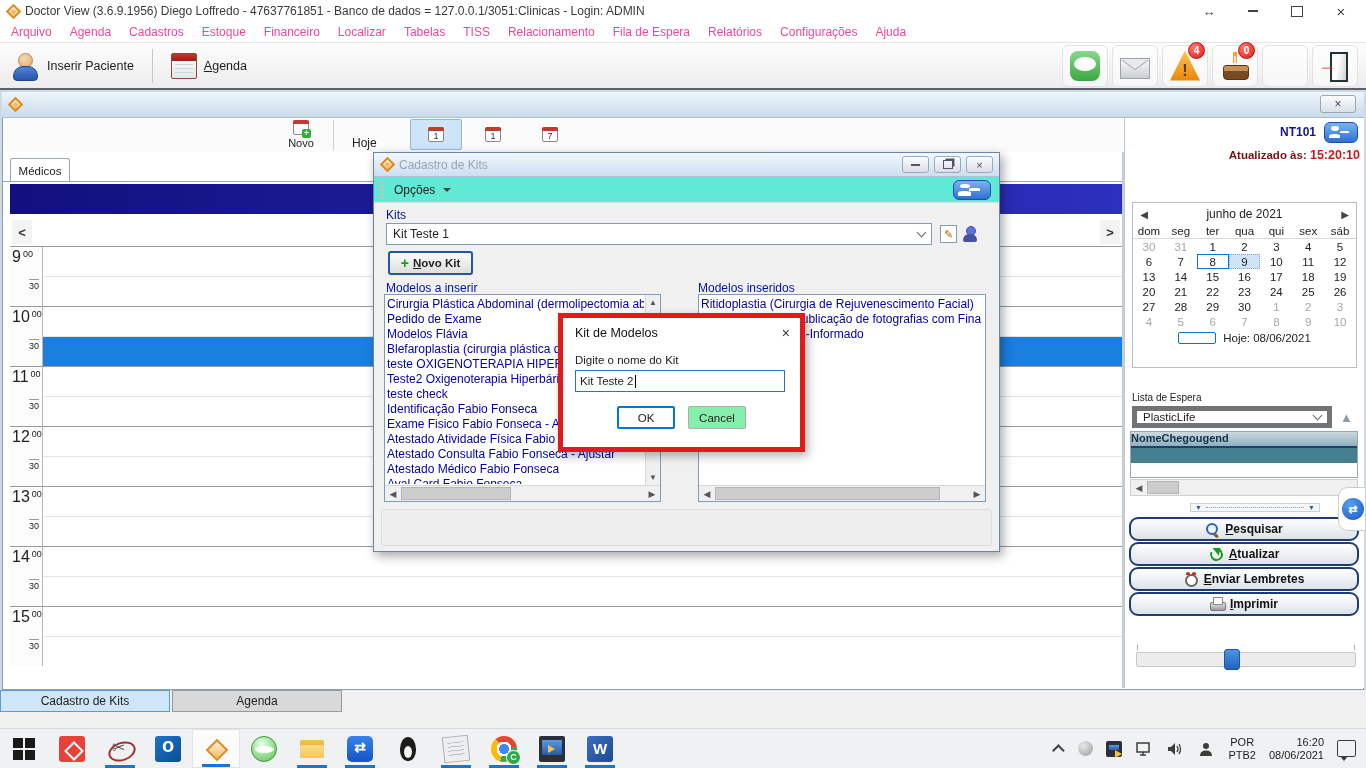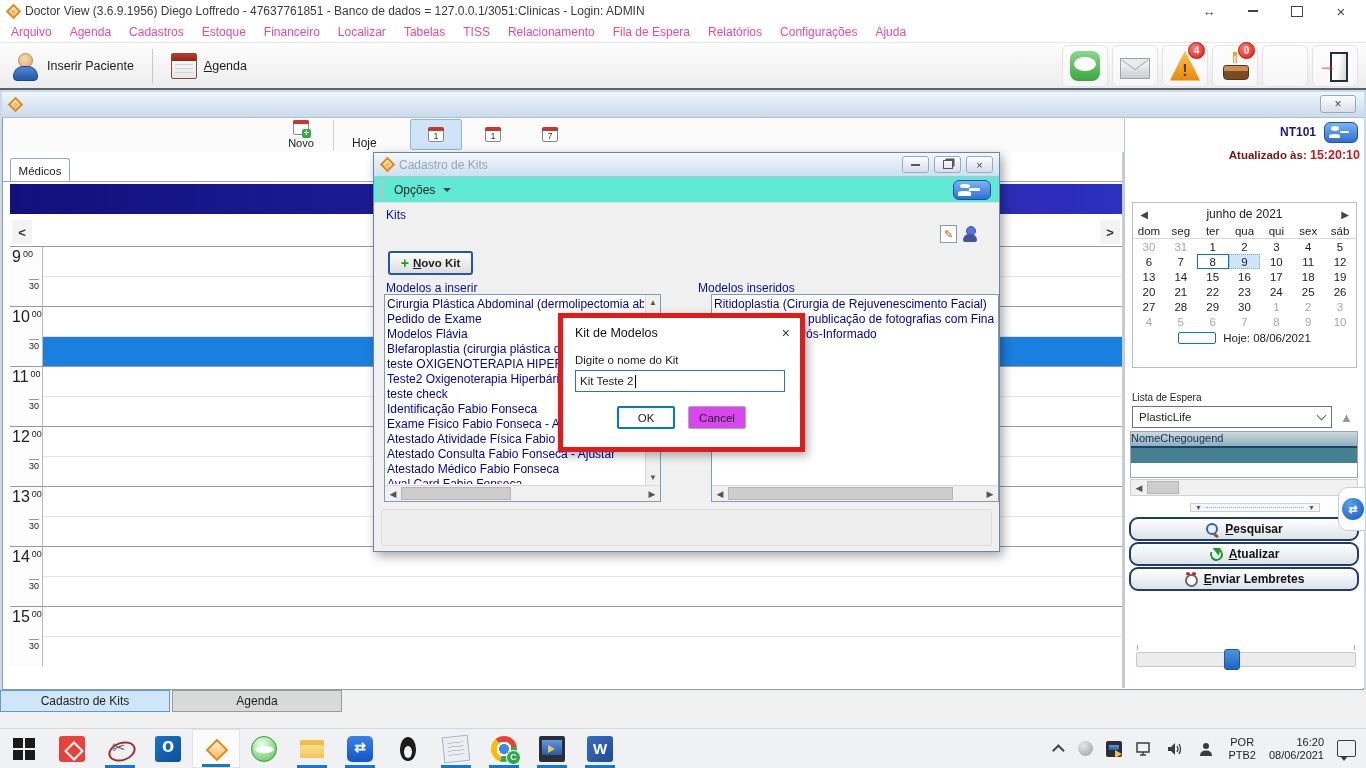--- a/index.html
+++ b/index.html
@@ -120,26 +120,26 @@
   .cal-weekdays { border-bottom:1px solid #d8d8d8; padding-bottom:1px; }
   .cal-wd { font-size:11.5px; }
   .cal-day { height:15px; line-height:15px; font-size:11.5px; border:1px solid transparent; }
   .cal-day.dim { color:#a6a6a6; }
   .cal-day.today { border:1px solid #0078d7; }
   .cal-day.sel { background:#cfe4f7; border:1px dotted #7aa8d0; }
   .cal-foot { display:flex; align-items:center; justify-content:center; gap:7px; margin-top:3px; font-size:11.5px; }
   .today-box { width:38px; height:12px; border:1px solid #0078d7; border-radius:2px; }
 
   .wl-label { left:1132px; top:392px; font-size:10px; }
-  .wl-select { left:1132px; top:406px; width:200px; height:22px; background:#fff; border:1px solid #737373; display:flex; align-items:center; padding:0 6px; font-size:11.5px; }
+  .wl-select { left:1132px; top:406px; width:200px; height:22px; background:#fff; border:5px solid #737373; display:flex; align-items:center; padding:0 6px; font-size:11.5px; }
   .combo-chev { margin-left:auto; width:7px; height:7px; border-right:1.6px solid #666; border-bottom:1.6px solid #666; transform:rotate(45deg); margin-top:-4px; }
   .collapse-arrow { left:1340px; top:410px; color:#8a9aa6; font-size:13px; }
   .wl-table { left:1130px; top:431px; width:228px; height:47px; border:1px solid #9aa6b0; background:#fff; overflow:hidden; }
   .wl-thead { height:16px; background:linear-gradient(#ccd9df,#8fafbc); border-bottom:2px solid #1f3f6f; display:flex; }
-  .wl-th { font-size:11px; font-weight:normal; color:#12304f; text-align:center; overflow:hidden; white-space:nowrap; }
+  .wl-th { font-size:11px; font-weight:bold; color:#12304f; text-align:center; overflow:hidden; white-space:nowrap; }
   .wl-row { height:15px; background:#44808f; }
   .wl-hscroll { left:1130px; top:479px; width:228px; height:17px; background:#f0f0f0; border:1px solid #d0d0d0; display:flex; align-items:center; }
   .sb-arrow { width:16px; text-align:center; color:#555; font-size:9px; flex:none; }
   .sb-thumb { height:13px; background:#cdcdcd; border:1px solid #b5b5b5; }
   .splitter { left:1190px; top:503px; width:130px; height:9px; border:1px solid #c8d0d8; display:flex; align-items:center; justify-content:space-between; padding:0 4px; background:#f4f6f8; }
   .splitter i { font-style:normal; color:#3a5a9a; font-size:7px; }
   .splitter .dots { flex:1; border-top:1px dotted #8aa; margin:0 4px; }
 
   .wl-buttons { left:1129px; top:517px; width:230px; }
   .wl-btn { height:24px; margin-bottom:1px; border:2px solid #1f3b73; border-radius:9px; background:linear-gradient(#fefefe,#dde3ea); display:flex; align-items:center; justify-content:center; gap:6px; font-size:12px; font-weight:bold; color:#111; }
@@ -193,21 +193,21 @@
 
   
   .kit-modal { left:558px; top:313px; width:247px; height:139px; background:#fff; border:5px solid #e01b1b; box-shadow:3px 4px 9px rgba(0,0,0,.3); z-index:20; }
   .km-title { display:flex; align-items:center; padding:7px 10px 0 12px; font-size:12.5px; color:#111; }
   .km-close { margin-left:auto; font-size:14px; color:#333; }
   .km-prompt { margin:13px 12px 4px 12px; font-size:11.5px; }
   .km-input { margin-left:12px; width:210px; height:22px; border:1px solid #2a6fd6; background:#fff; display:flex; align-items:center; padding:0 4px; font-size:11.5px; }
   .caret-bar { display:inline-block; width:1px; height:13px; background:#000; margin-left:1px; }
   .km-btnrow { display:flex; justify-content:center; gap:13px; margin-top:14px; }
   .km-ok { width:58px; height:23px; background:#fdfdfd; border:2px solid #0078d7; border-radius:2px; font-size:11.5px; display:flex; align-items:center; justify-content:center; }
-  .km-cancel { width:58px; height:23px; background:#d946ef; border:1px solid #adadad; border-radius:2px; font-size:11.5px; display:flex; align-items:center; justify-content:center; }
+  .km-cancel { width:58px; height:23px; background:#86efac; border:1px solid #adadad; border-radius:2px; font-size:11.5px; display:flex; align-items:center; justify-content:center; }
 
   
   .bottom-tabs { left:0; top:690px; width:1366px; height:22px; background:#f0f0f0; display:flex; }
   .btab { width:170px; height:22px; display:flex; align-items:center; justify-content:center; font-size:12px; border:1px solid #9a9a9a; background:#d9d9d9; margin-right:2px; }
   .btab.active { background:#cfe6f8; border-color:#5a9bd5; }
   .gray-strip { left:0; top:712px; width:1366px; height:16px; background:#f0f0f0; }
 
   
   .taskbar { left:0; top:728px; width:1366px; height:40px; background:#f0f1f3; border-top:1px solid #d8d8d8; display:flex; align-items:stretch; z-index:30; }
   .tb-slots { display:flex; }
@@ -599,20 +599,24 @@
       <span class="bic refresh"></span>
       <span class="u-first">Atualizar</span>
     </div>
 
     <div class="wl-btn">
       <span class="bic alarm"></span>
       <span class="u-first">Enviar Lembretes</span>
     </div>
 
 
+    <div class="wl-btn">
+      <span class="bic printer"></span>
+      <span class="u-first">Imprimir</span>
+    </div>
   </div>
 <div class="abs slider-tick" style="left:1137px;"></div>
 <div class="abs slider-tick" style="left:1354px;"></div>
 <div class="abs slider-track"></div>
 <div class="abs slider-thumb"></div>
 
 <div class="abs tv-popup">
   <span class="tv-icon">⇄</span>
 </div>
 
@@ -636,20 +640,24 @@
   <div class="kd-menu">
     <span class="grip"></span>
     <span class="opcoes">
       <span>Opções</span>
       <span class="caret-down"></span>
     </span>
     <span class="chip kd-chip"></span>
   </div>
 
   <span class="kits-label">Kits</span>
+  <div class="kit-combo">
+    <span>Kit Teste 1</span>
+    <span class="combo-chev"></span>
+  </div>
   <span class="mini-edit">✎</span>
   <span class="mini-person"></span>
 
   <div class="novokit-btn">
     <span class="plus-green">+</span>
     <span class="u-first">Novo Kit</span>
   </div>
 
   <span class="list-label" style="left:12px;">Modelos a inserir</span>
   <span class="list-label" style="left:324px;">Modelos inseridos</span>
@@ -675,21 +683,21 @@
       <span class="vs-up">▲</span>
       <span class="vs-down">▼</span>
     </div>
     <div class="hscroll">
       <span class="sb-arrow">◀</span>
       <span class="sb-thumb" style="width:110px;"></span>
       <span class="sb-arrow" style="margin-left:auto;">▶</span>
     </div>
   </div>
 
-  <div class="listbox" style="left:337px; width:288px;">
+  <div class="listbox" style="left:324px; width:288px;">
     <div class="lb-items" style="right:2px;">
 
     <div class="li">Ritidoplastia (Cirurgia de Rejuvenescimento Facial)</div>
         <div class="li">Autorização para publicação de fotografias com Fina</div>
         <div class="li">Consentimento Pós-Informado</div>
       </div>
     <div class="hscroll">
       <span class="sb-arrow">◀</span>
       <span class="sb-thumb" style="width:225px;"></span>
       <span class="sb-arrow" style="margin-left:auto;">▶</span>

